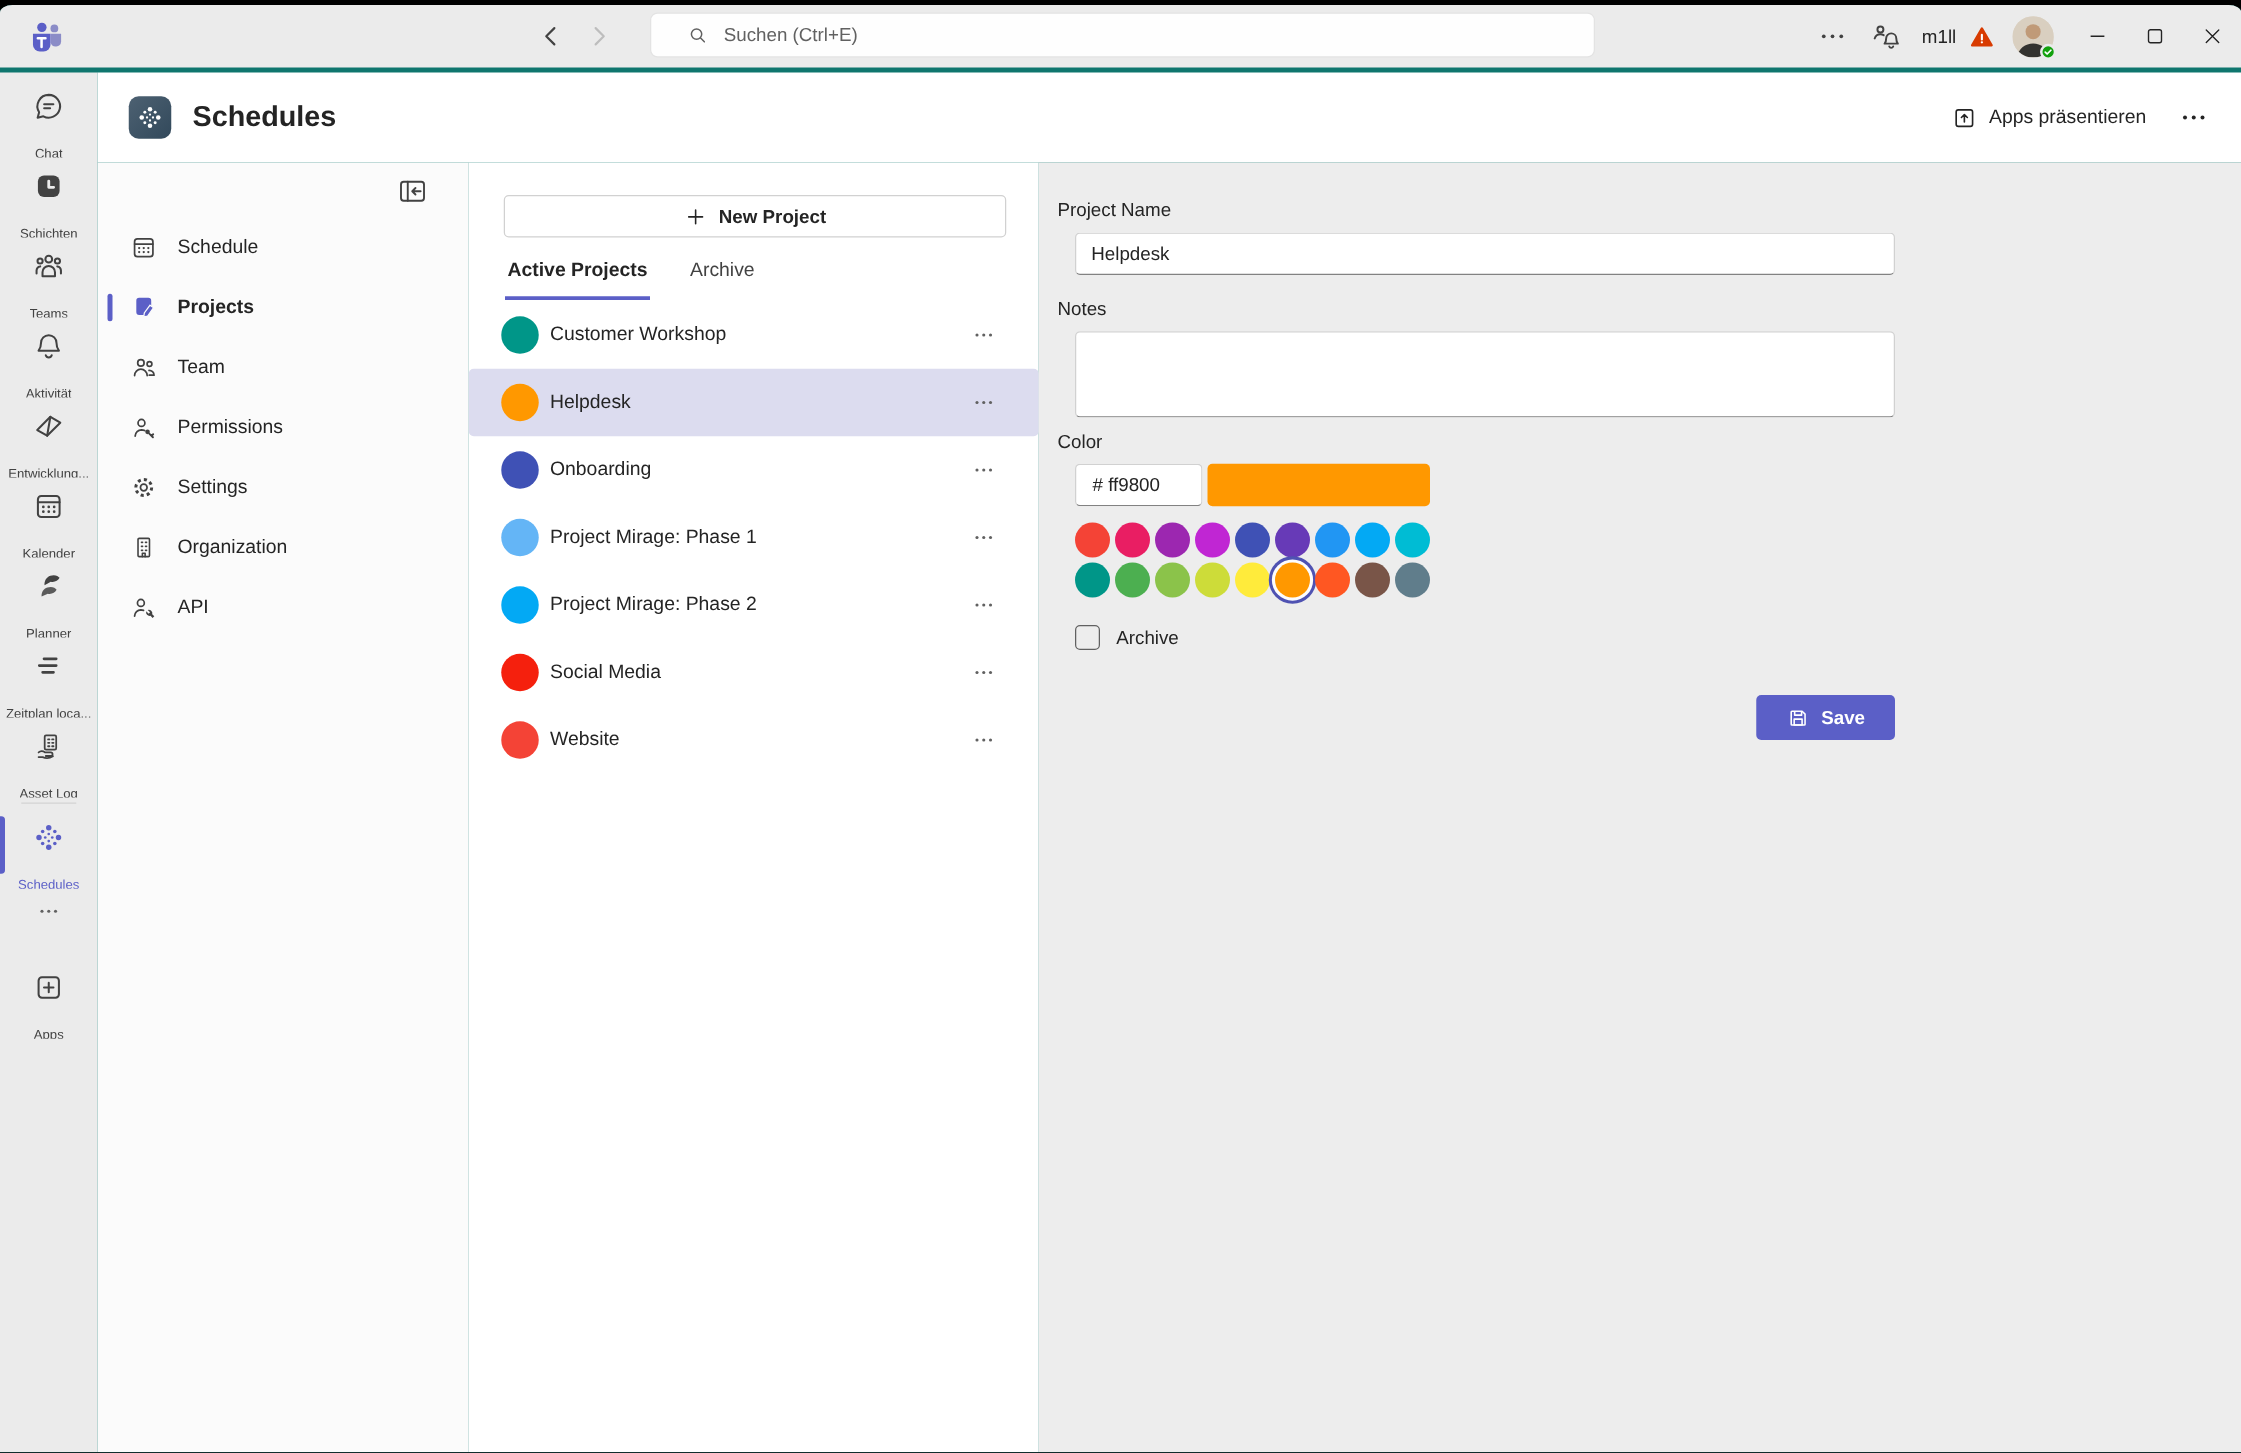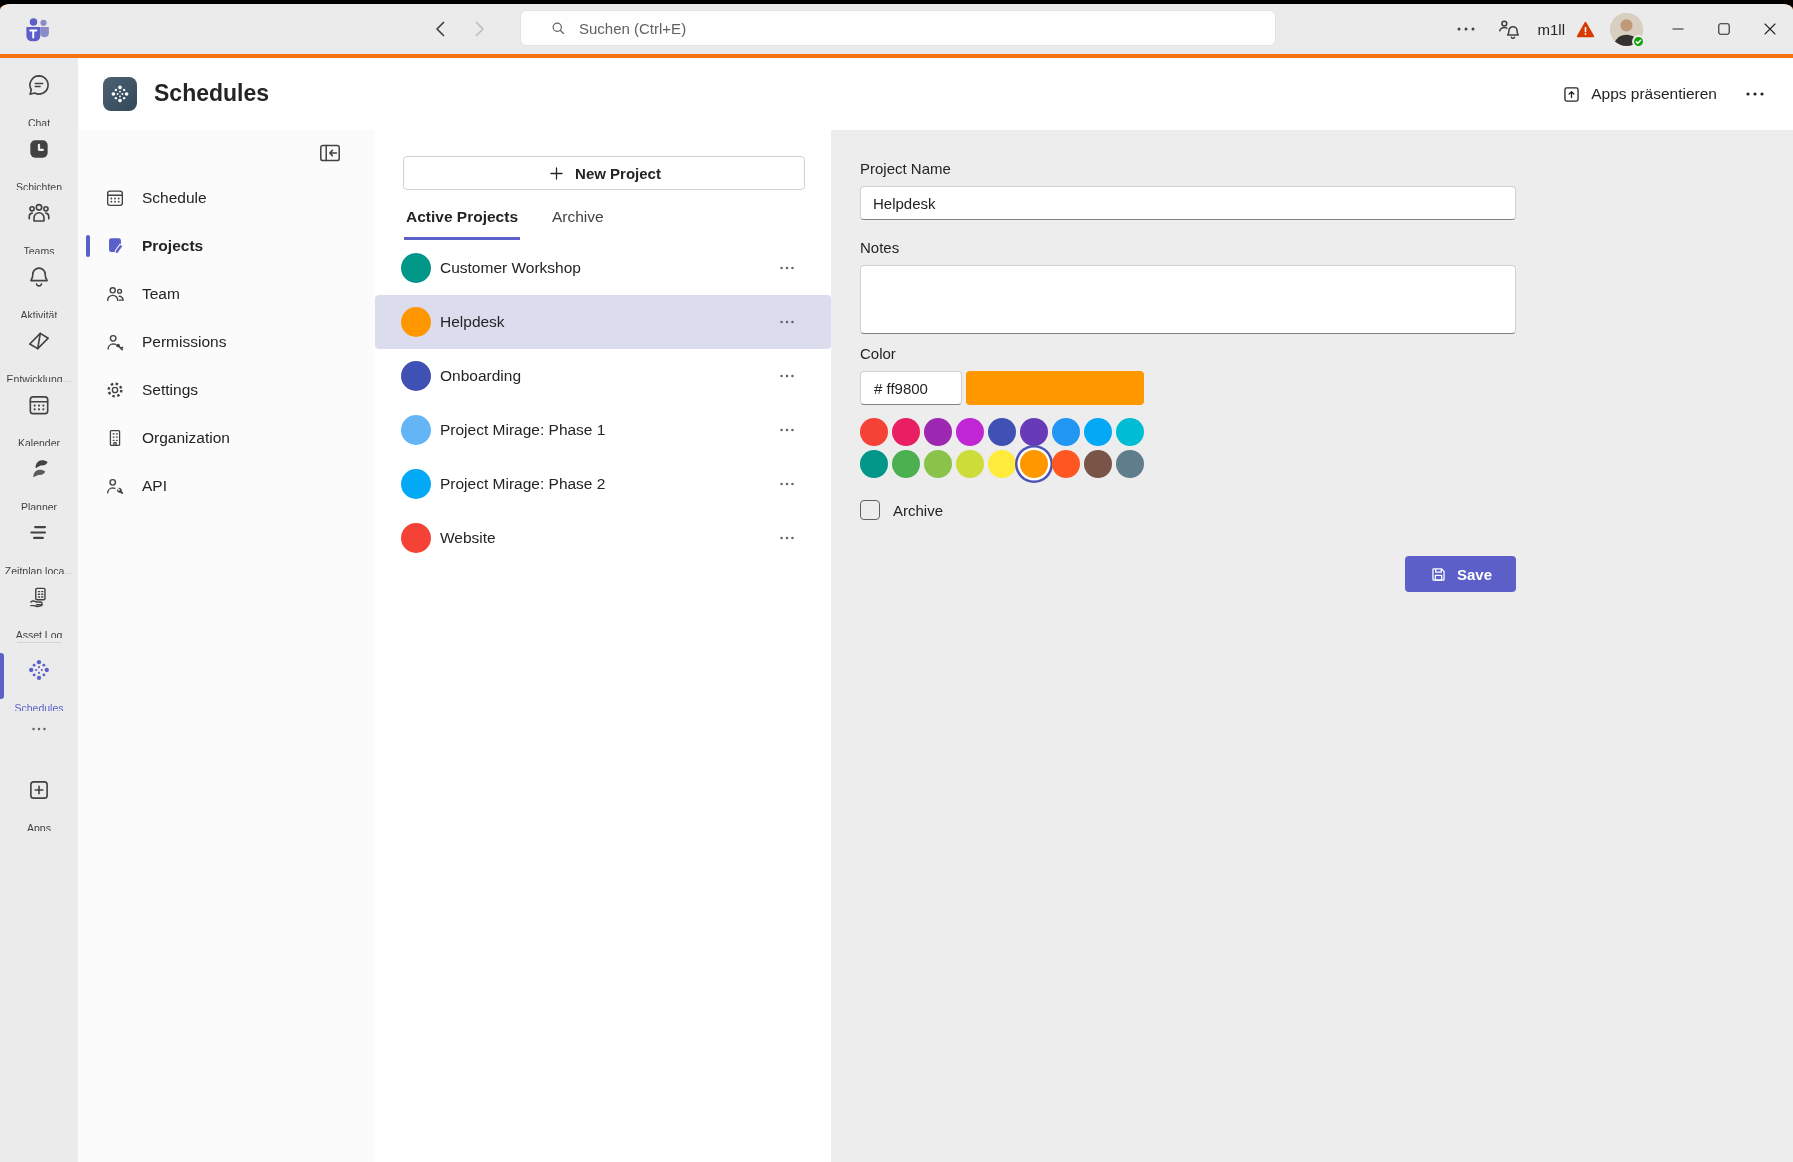--- a/index.html
+++ b/index.html
@@ -1,17 +1,17 @@
 <!DOCTYPE html>
 <html><head>
 <meta charset="utf-8">
 <style>
   html,body{margin:0;padding:0;background:#000;}
   .stage{position:relative;width:1793px;height:1162px;background:#000;font-family:"Liberation Sans",sans-serif;overflow:hidden;}
-  .window{position:absolute;inset:0;background:#f97316;border-top:4px solid #000;border-radius:10px 10px 0 0;overflow:hidden;box-sizing:border-box;}
+  .window{position:absolute;inset:0;background:#0f766e;border-top:4px solid #000;border-radius:10px 10px 0 0;overflow:hidden;box-sizing:border-box;}
 
   
   .titlebar{position:absolute;left:0;top:0;width:100%;height:50px;background:#ebebeb;}
   .tb-logo{position:absolute;left:22px;top:10px;width:30px;height:30px;}
   .nav-arrow{position:absolute;top:13px;width:24px;height:24px;}
   .nav-back{left:429px;color:#424242;}
   .nav-fwd{left:467px;color:#bdbdbd;}
   .searchbox{position:absolute;left:520px;top:6px;width:756px;height:36px;background:#fefefe;border:1px solid #e3e3e3;border-radius:6px;box-sizing:border-box;display:flex;align-items:center;padding-left:28px;gap:12px;color:#616161;font-size:15px;}
   .searchbox svg{width:18px;height:18px;flex:0 0 auto;}
   .tb-right{position:absolute;right:0;top:0;height:50px;display:flex;align-items:center;}
@@ -70,21 +70,21 @@
   .tab.active{font-weight:700;color:#242424;border-bottom-color:#5b5fc7;}
   .plist{position:absolute;left:0;right:0;top:111px;}
   .prow{position:relative;height:54px;display:flex;align-items:center;padding-left:26px;box-sizing:border-box;}
   .prow.selected{background:#dcdcef;border-radius:4px;}
   .pdot{width:30px;height:30px;border-radius:50%;flex:0 0 auto;}
   .pname{margin-left:9px;font-size:15.5px;color:#242424;text-align:center;}
   .row-more{margin-left:auto;margin-right:34px;width:20px;height:20px;color:#616161;}
   .row-more svg,.tb-more svg,.hdr-more svg{width:100%;height:100%;}
 
   .detailpanel{position:absolute;left:831px;right:0;top:126px;bottom:0;background:#ededed;}
-  .flabel{position:absolute;left:29px;font-size:15px;color:#242424;}
+  .flabel{position:absolute;left:15px;font-size:15px;color:#242424;}
   .finput{position:absolute;left:29px;width:656px;height:34px;box-sizing:border-box;background:#fff;border:1px solid #d1d1d1;border-bottom-color:#828282;border-radius:4px;padding:0 12px;font-size:15px;color:#242424;font-family:"Liberation Sans",sans-serif;}
   .fname{top:56px;}
   .fnotes{top:135px;height:69px;resize:none;padding-top:8px;}
   .hexbox{position:absolute;left:29px;top:241px;width:102px;height:34px;box-sizing:border-box;background:#fff;border:1px solid #d1d1d1;border-bottom-color:#828282;border-radius:4px;display:flex;align-items:center;padding-left:13px;font-size:15px;color:#242424;}
   .swatchbar{position:absolute;left:135px;top:241px;width:178px;height:34px;border-radius:4px;}
   .prow-colors{position:absolute;left:29px;display:flex;gap:4px;}
   .pcr1{top:288px;}
   .pcr2{top:320px;}
   .pswatch{width:28px;height:28px;border-radius:50%;}
   .pswatch.selected{box-shadow:0 0 0 2.5px #fdfdfd,0 0 0 5px #4f52b2;}
@@ -480,20 +480,31 @@
               <svg viewBox="0 0 24 24" fill="currentColor">
                 <circle cx="5.5" cy="12" r="1.5"></circle>
                 <circle cx="12" cy="12" r="1.5"></circle>
                 <circle cx="18.5" cy="12" r="1.5"></circle>
               </svg>
             </span>
           </div>
           <div class="prow">
             <span class="pdot" style="background:#03a9f4"></span>
             <span class="pname">Project Mirage: Phase 2</span>
+            <span class="row-more">
+              <svg viewBox="0 0 24 24" fill="currentColor">
+                <circle cx="5.5" cy="12" r="1.5"></circle>
+                <circle cx="12" cy="12" r="1.5"></circle>
+                <circle cx="18.5" cy="12" r="1.5"></circle>
+              </svg>
+            </span>
+          </div>
+          <div class="prow">
+            <span class="pdot" style="background:#f5200d"></span>
+            <span class="pname">Social Media</span>
             <span class="row-more">
               <svg viewBox="0 0 24 24" fill="currentColor">
                 <circle cx="5.5" cy="12" r="1.5"></circle>
                 <circle cx="12" cy="12" r="1.5"></circle>
                 <circle cx="18.5" cy="12" r="1.5"></circle>
               </svg>
             </span>
           </div>
           <div class="prow">
             <span class="pdot" style="background:#f44336"></span>

